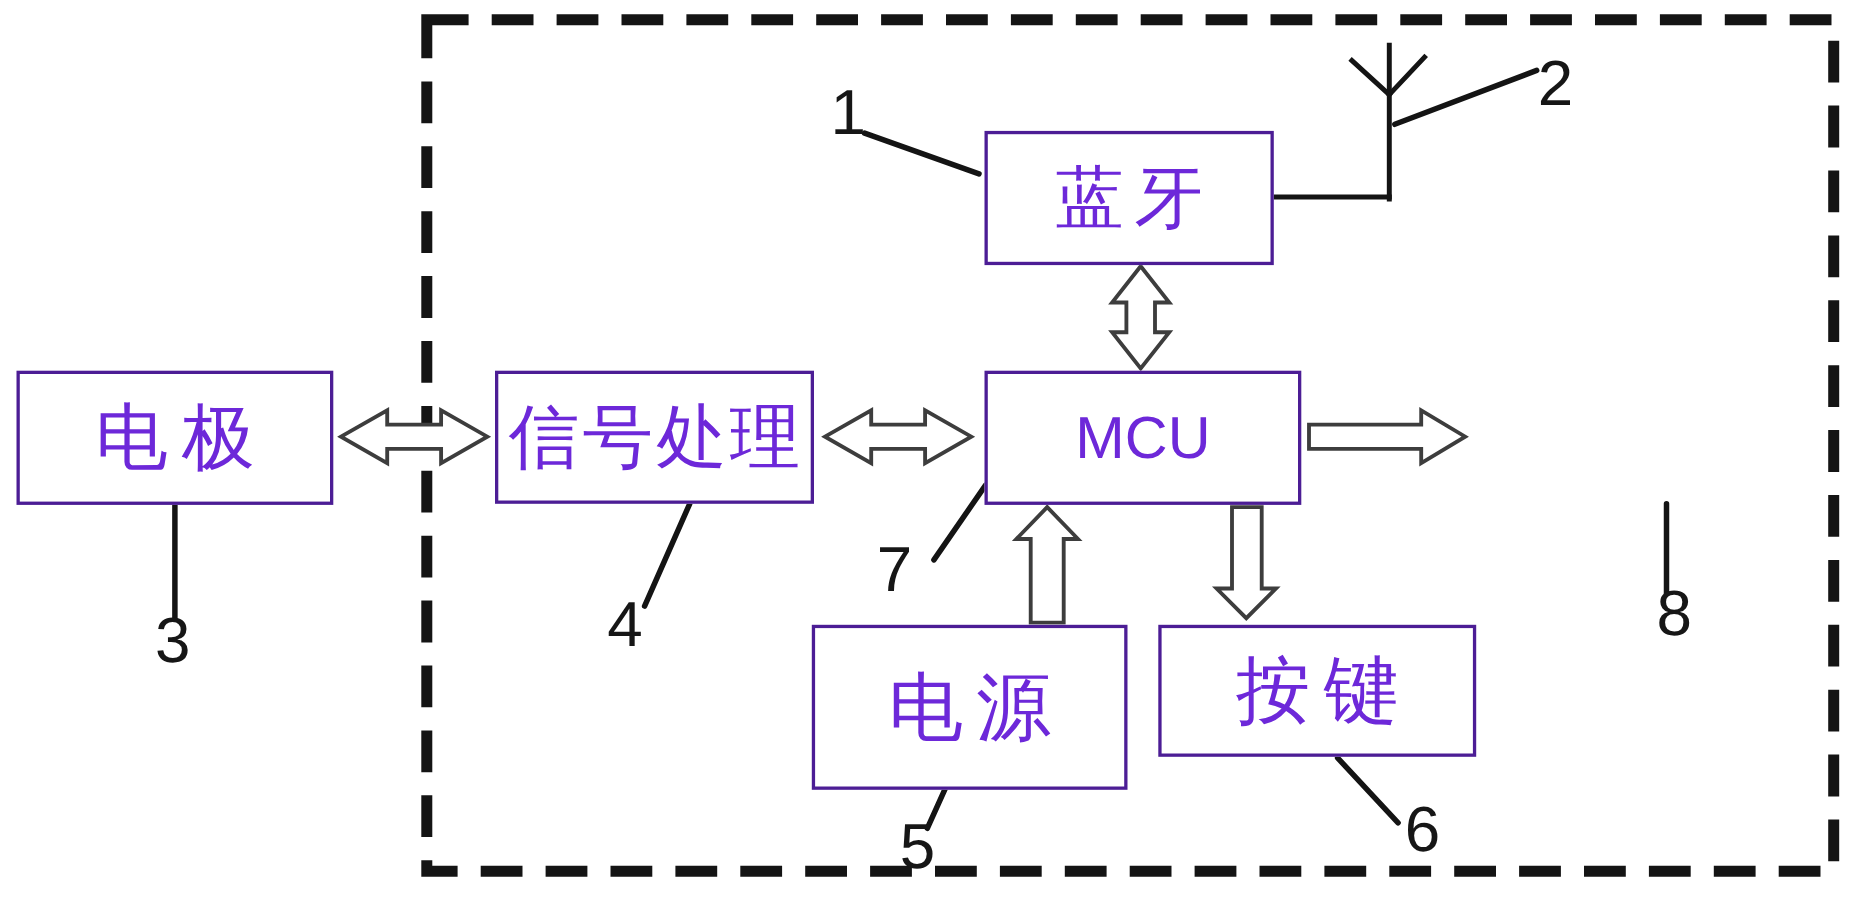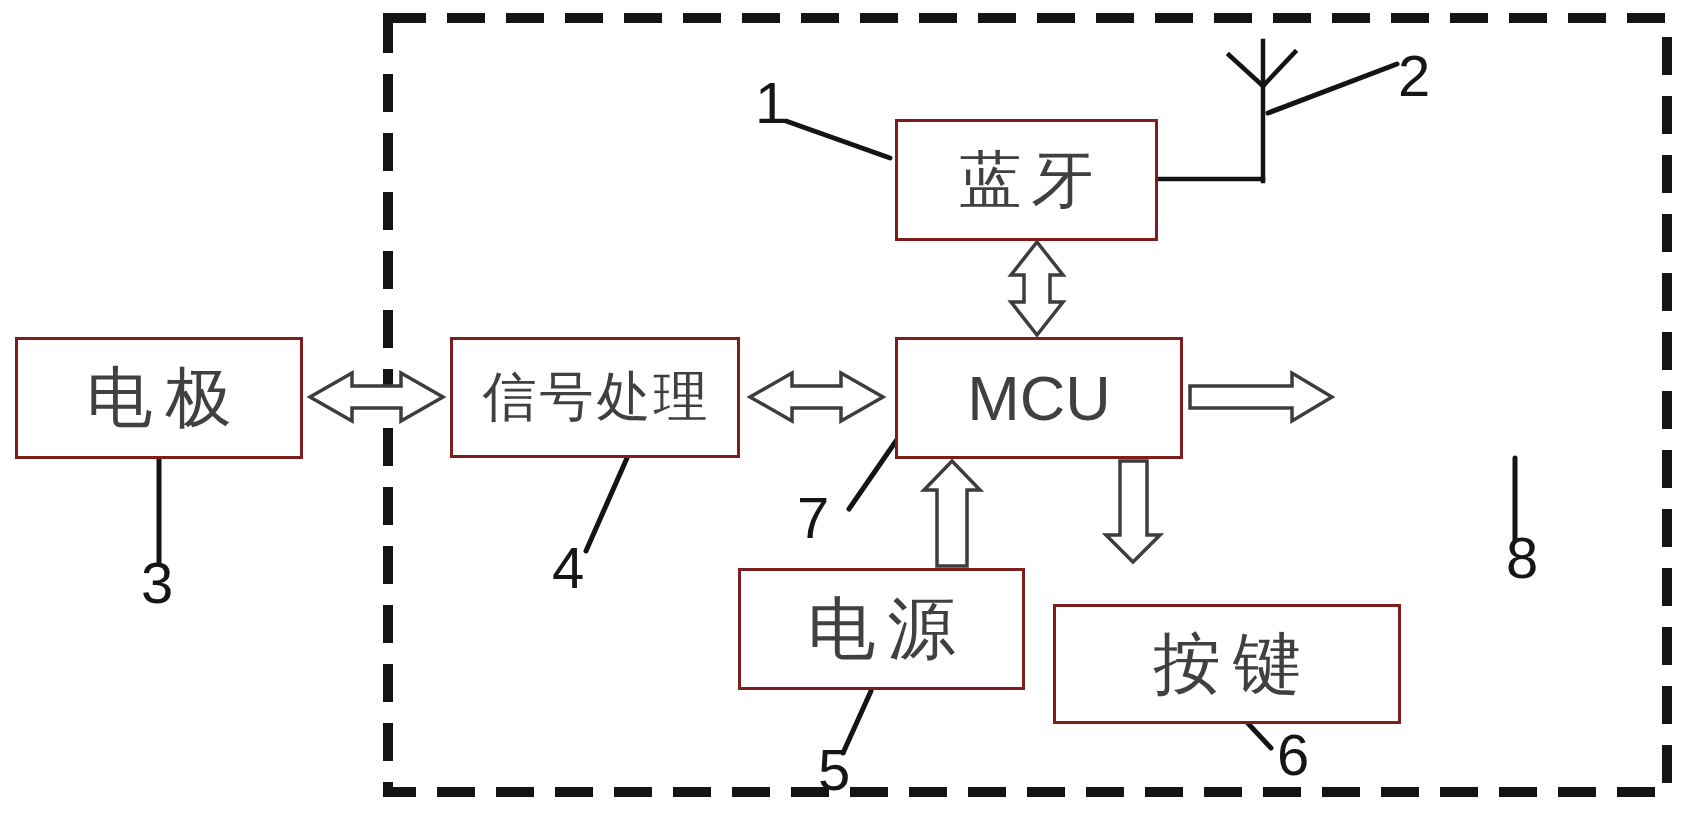--- a/index.html
+++ b/index.html
@@ -11,24 +11,24 @@
     font-family:"Liberation Sans", sans-serif;
   }
   .stage svg { position:absolute; left:0; top:0; }
   svg polygon { fill:#ffffff; stroke-width:3.5; stroke-linejoin:miter; }
   svg .leader { stroke-width:5; stroke-linecap:round; fill:none; }
   svg .ant    { stroke-width:4.5; stroke-linecap:square; fill:none; }
   svg .bound  { fill:none; stroke-width:10; stroke-dasharray:38 21; }
   .block {
     position:absolute;
     background:#ffffff;
-    border:3px solid #7f1d1d;
+    border:3px solid #4c1d95;
     display:flex; align-items:center; justify-content:center;
     box-sizing:border-box;
-    color:#404040;
+    color:#6d28d9;
     white-space:nowrap;
   }
   .zh    { font-family:"DejaVu Serif","Liberation Serif",serif; }
   .latin { font-family:"Liberation Sans",sans-serif; }
   .num {
     position:absolute;
     font-size:58px; line-height:1;
     color:#161616;
     font-family:"Liberation Sans",sans-serif;
   }
@@ -72,34 +72,34 @@
   </svg>
 
   <div class="block zh" style="left:895px; top:119px; width:263px; height:122px; font-size:62px; letter-spacing:10px; text-indent:10px;">
     <span>蓝牙</span>
   </div>
 
   <div class="block zh" style="left:15px; top:337px; width:288px; height:122px; font-size:66px; letter-spacing:13px; text-indent:13px;font-family:Liberation Serif, serif;">
     <span>电极</span>
   </div>
 
-  <div class="block zh" style="left:450px; top:337px; width:290px; height:121px; font-size:54px; letter-spacing:3px; text-indent:3px;">
+  <div class="block zh" style="left:450px; top:337px; width:290px; height:121px; font-size:64px; letter-spacing:3px; text-indent:3px;">
     <span>信号处理</span>
   </div>
 
-  <div class="block latin" style="left:895px; top:337px; width:288px; height:122px; font-size:63px;">
+  <div class="block latin" style="left:895px; top:337px; width:288px; height:122px; font-size:54px;">
     <span>MCU</span>
   </div>
 
 
-  <div class="block zh" style="left:738px; top:568px; width:287px; height:122px; font-size:68px; letter-spacing:12px; text-indent:12px;">
+  <div class="block zh" style="left:738px; top:568px; width:287px; height:150px; font-size:68px; letter-spacing:12px; text-indent:12px;">
     <span>电源</span>
   </div>
 
-  <div class="block zh" style="left:1053px; top:568px; width:348px; height:120px; font-size:68px; letter-spacing:12px; text-indent:12px;margin-top:36px;">
+  <div class="block zh" style="left:1053px; top:568px; width:289px; height:120px; font-size:68px; letter-spacing:12px; text-indent:12px;">
     <span>按键</span>
   </div>
 
   <span class="num" style="left:755px;  top:74px;">1</span>
   <span class="num" style="left:1398px; top:47px;">2</span>
   <span class="num" style="left:141px;  top:554px;">3</span>
   <span class="num" style="left:552px;  top:539px;">4</span>
   <span class="num" style="left:818px;  top:741px;">5</span>
   <span class="num" style="left:1277px; top:726px;">6</span>
   <span class="num" style="left:797px;  top:489px;">7</span>

